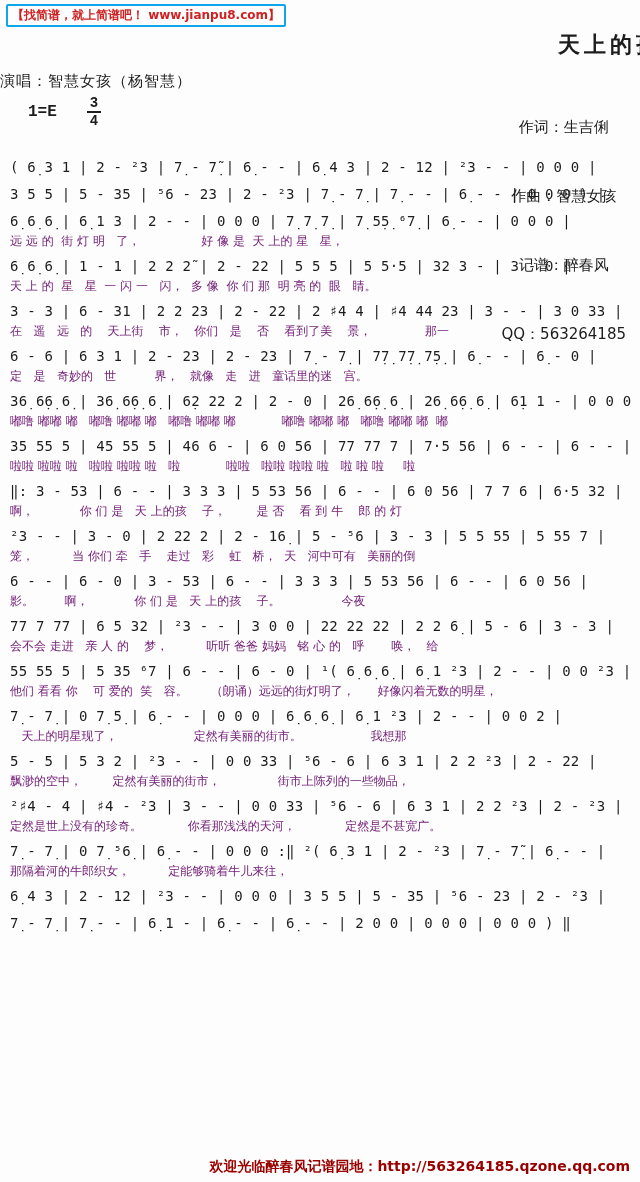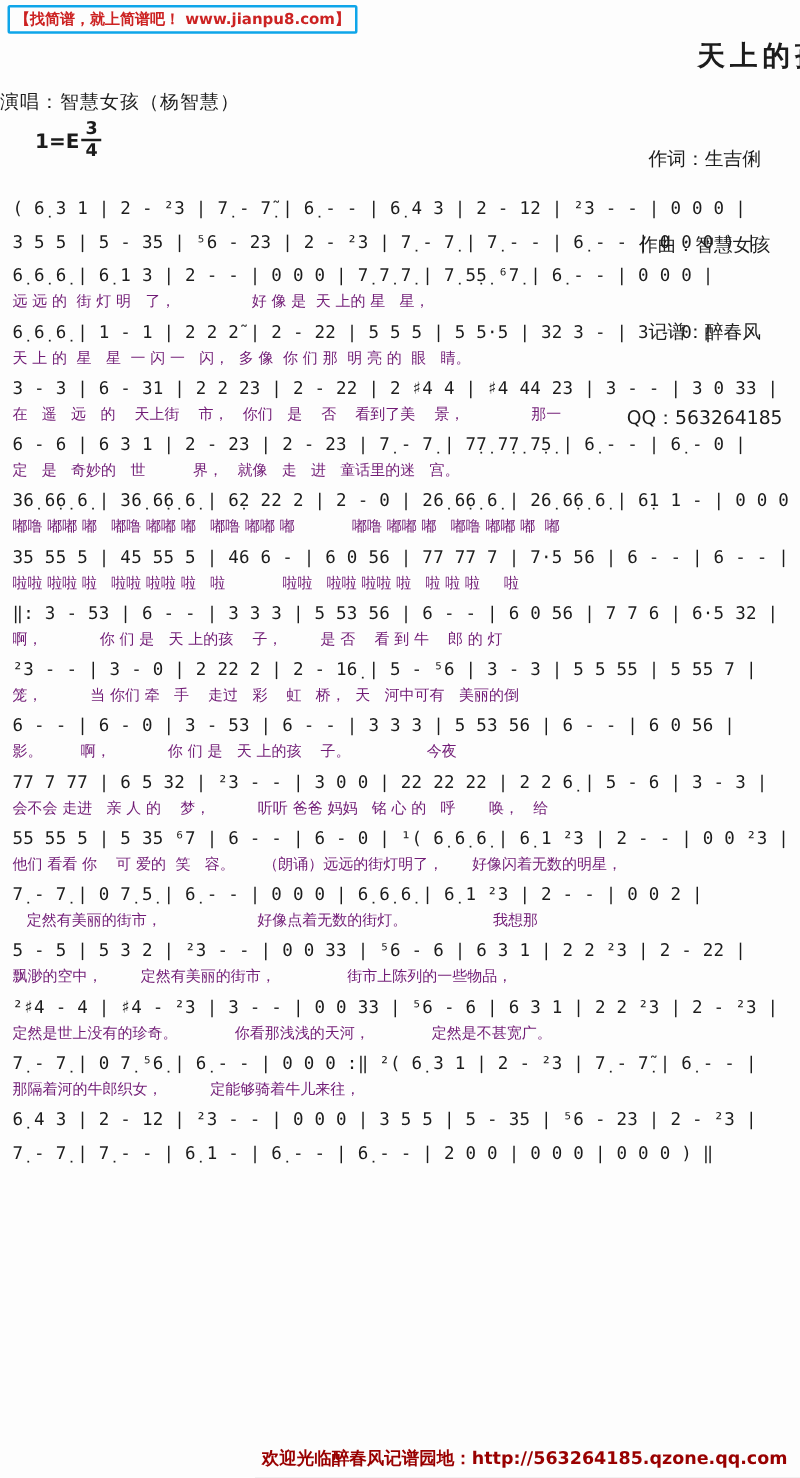--- a/index.html
+++ b/index.html
@@ -39,21 +39,21 @@
   .credits{
     position:absolute;top:70px;right:14px;
     text-align:center;
     font-size:15px;line-height:23px;
     white-space:pre;
   }
   
   .keysig{
     position:absolute;top:96px;left:28px;
     font-size:16px;font-weight:bold;
-    display:flex;align-items:center;gap:2px;
+    display:flex;align-items:center;gap:30px;font-family:Liberation Mono, monospace;
   }
   .frac{display:inline-flex;flex-direction:column;align-items:center;line-height:1;font-size:14px;}
   .frac .num{border-bottom:2px solid #1c1c1c;padding:0 3px 1px;}
   .frac .den{padding-top:1px;}
   
   .score{
     position:absolute;top:156px;left:10px;right:2px;bottom:28px;
     overflow:hidden;
   }
   .system{margin-bottom:4px;}
@@ -150,21 +150,21 @@
       <div class="system">
         <div class="notes">77 7 77 | 6 5 32 | ²3 - - | 3 0 0 | 22 22 22 | 2 2 6̣ | 5 - 6 | 3 - 3 |</div>
         <div class="lyrics">会不会 走进   亲 人 的    梦，          听听 爸爸 妈妈   铭 心 的   呼       唤，   给</div>
       </div>
       <div class="system">
         <div class="notes">55 55 5 | 5 35 ⁶7 | 6 - - | 6 - 0 | ¹( 6̣ 6̣ 6̣ | 6̣ 1 ²3 | 2 - - | 0 0 ²3 |</div>
         <div class="lyrics">他们 看看 你    可 爱的  笑   容。      （朗诵）远远的街灯明了，      好像闪着无数的明星，</div>
       </div>
       <div class="system">
         <div class="notes">7̣ - 7̣ | 0 7̣ 5̣ | 6̣ - - | 0 0 0 | 6̣ 6̣ 6̣ | 6̣ 1 ²3 | 2 - - | 0 0 2 |</div>
-        <div class="lyrics">   定然有美丽的街市，                    好像点着无数的街灯。                  我想那</div>
+        <div class="lyrics">   天上的明星现了，                    定然有美丽的街市。                  我想那</div>
       </div>
       <div class="system">
         <div class="notes">5 - 5 | 5 3 2 | ²3 - - | 0 0 33 | ⁵6 - 6 | 6 3 1 | 2 2 ²3 | 2 - 22 |</div>
         <div class="lyrics">飘渺的空中，        定然有美丽的街市，               街市上陈列的一些物品，</div>
       </div>
       <div class="system">
         <div class="notes">²♯4 - 4 | ♯4 - ²3 | 3 - - | 0 0 33 | ⁵6 - 6 | 6 3 1 | 2 2 ²3 | 2 - ²3 |</div>
         <div class="lyrics">定然是世上没有的珍奇。            你看那浅浅的天河，             定然是不甚宽广。</div>
       </div>
       <div class="system">

